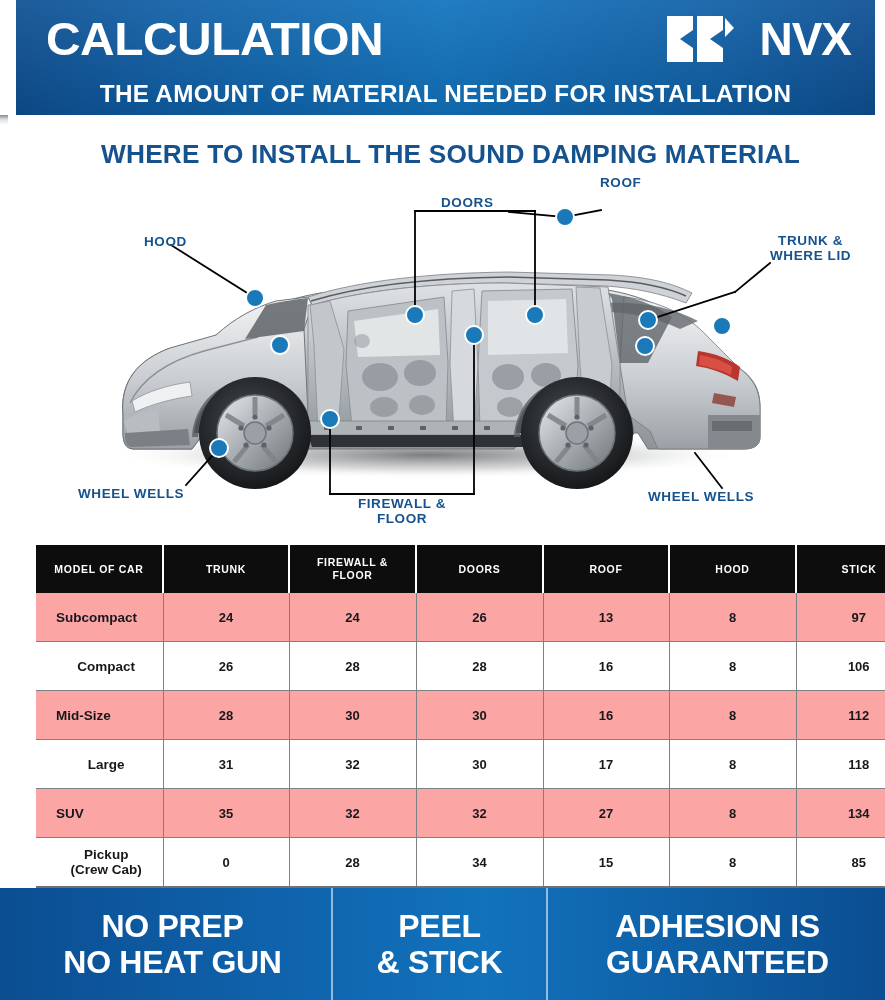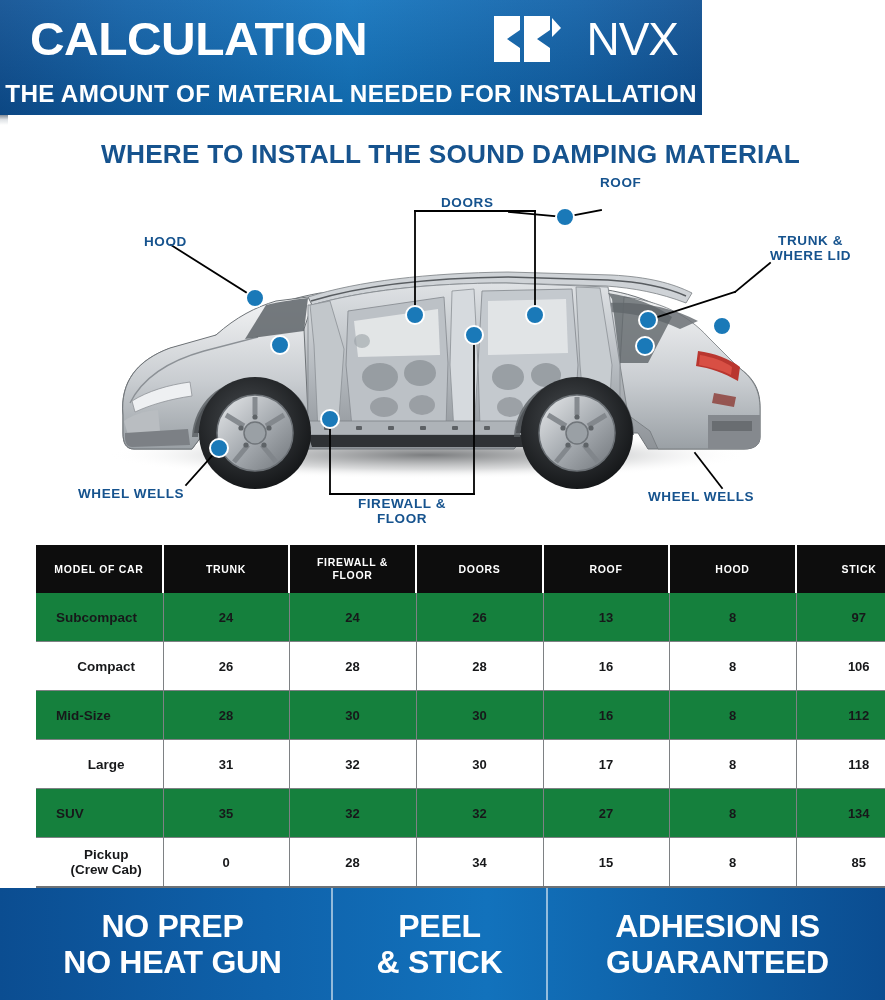--- a/index.html
+++ b/index.html
@@ -15,22 +15,22 @@
     position: relative;
     width: 885px;
     height: 1000px;
     overflow: hidden;
     background: #ffffff;
   }
 
   
   .header {
     position: absolute;
-    left: 0; top: 0;
-    width: 702px;
+    left: 16px; top: 0;
+    width: 859px;
     height: 115px;
     background: linear-gradient(90deg,#0d4f92 0%, #0f5fa6 18%, #1173bd 50%, #0f5fa6 82%, #0d4f92 100%);
     overflow: hidden;
   }
   .header-inner {
     position: absolute;
     left: 0; top: 0; right: 0; bottom: 0;
     background: linear-gradient(180deg, rgba(255,255,255,0.07) 0%, rgba(0,0,0,0.10) 100%);
   }
   .header-title {
@@ -51,21 +51,21 @@
     right: 24px;
     top: 16px;
     display: flex;
     align-items: center;
     gap: 4px;
   }
   .logo-mark { display:block; }
   .logo-text {
     font-size: 46px;
     line-height: 46px;
-    font-weight: 400;
+    font-weight: 700;
     color: #ffffff;
     letter-spacing: -1px;
   }
   .header-sub {
     position: absolute;
     left: 0;
     right: 0;
     top: 80px;
     text-align: center;
     font-size: 24.5px;
@@ -156,21 +156,21 @@
     border-right: 1.5px solid #7e8184;
     border-bottom: 1.5px solid #7e8184;
     line-height: 15px;
   }
   table.calc td:last-child { border-right: none; }
   table.calc td.model {
     text-align: left;
     padding-left: 20px;
     font-size: 13.5px;
   }
-  table.calc tr.shade td { background: #15803d; }
+  table.calc tr.shade td { background: #fca5a5; }
   table.calc tr.plain td { background: #ffffff; text-align: center; }
   table.calc tr:last-child td { border-bottom: 2px solid #6f7275; }
 
   
   .footer {
     position: absolute;
     left: 0; top: 888px;
     width: 885px;
     height: 112px;
     display: flex;

